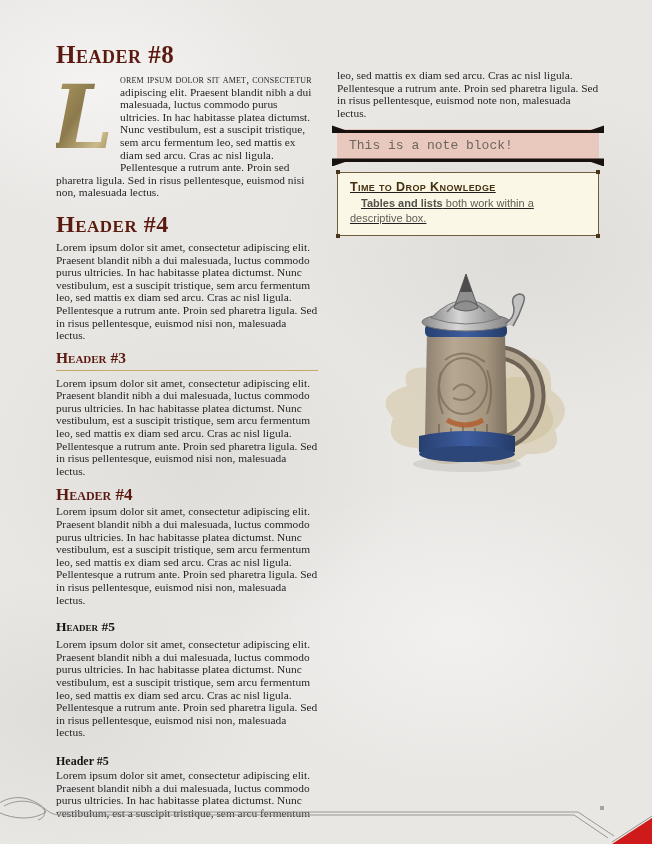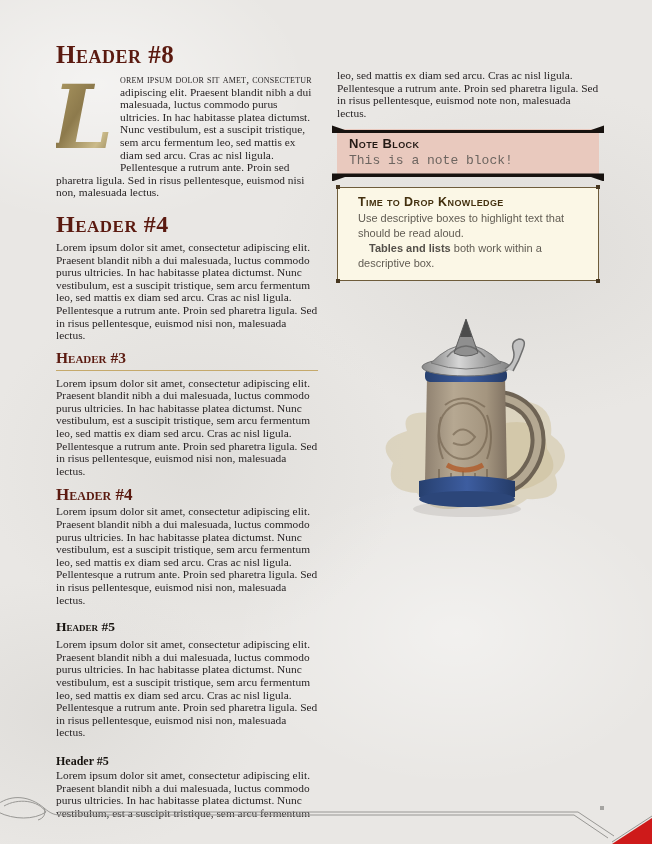--- a/index.html
+++ b/index.html
@@ -55,21 +55,21 @@
   .note-bar.bottom{ bottom:-4px;
     clip-path:polygon(0 8px, 13px 3.5px, calc(100% - 13px) 3.5px, 100% 8px, 100% 0, 0 0); }
   .note-title{ font-family:"Liberation Sans", sans-serif; font-variant:small-caps;
     font-weight:700; font-size:13px; color:#241b16; letter-spacing:.4px; margin:0; }
   .note-body{ font-family:Liberation Mono, monospace; font-size:13px;
     color:#6d6560; margin:2px 0 0 0; }
 
   
   .know{
     position:relative; background:#fbf7e6; border:1px solid #6e5c3b;
-    margin:0 3px 0 0; padding:7px 11px 9px 20px;
+    margin:0 3px 0 0; padding:7px 11px 9px 12px;text-decoration:underline;
   }
   .know-dot{ position:absolute; width:4px; height:4px; background:#46361f; }
   .know-dot.tl{ left:-2px; top:-3px; } .know-dot.tr{ right:-2px; top:-3px; }
   .know-dot.bl{ left:-2px; bottom:-3px; } .know-dot.br{ right:-2px; bottom:-3px; }
   .know-title{ font-family:"Liberation Sans", sans-serif; font-variant:small-caps;
     font-weight:700; font-size:12.5px; color:#43300f; letter-spacing:.4px; margin:0 0 2px 0; }
   .know-body{ font-family:"Liberation Sans", sans-serif; font-size:11px; line-height:15px;
     color:#615c53; margin:0; }
   .know-body.indent{ text-indent:11px; }
   .know-body b{ color:#54504a;margin-top:20px; }
@@ -118,31 +118,29 @@
       <div class="h5b">Header #5</div>
       <p class="body">Lorem ipsum dolor sit amet, consectetur adipiscing elit. Praesent blandit nibh a dui malesuada, luctus commodo purus ultricies. In hac habitasse platea dictumst. Nunc vestibulum, est a suscipit tristique, sem arcu fermentum</p>
     </div>
 
     <div class="col right">
       <p class="body">leo, sed mattis ex diam sed arcu. Cras ac nisl ligula. Pellentesque a rutrum ante. Proin sed pharetra ligula. Sed in risus pellentesque, euismod note non, malesuada lectus.</p>
 
       <div class="note">
         <div class="note-bar top"></div>
         <div class="note-bar bottom"></div>
-        <p class="note-title">Note Block</p>
         <p class="note-body">This is a note block!</p>
       </div>
 
       <div class="know">
         <span class="know-dot tl"></span>
         <span class="know-dot tr"></span>
         <span class="know-dot bl"></span>
         <span class="know-dot br"></span>
         <p class="know-title">Time to Drop Knowledge</p>
-        <p class="know-body">Use descriptive boxes to highlight text that should be read aloud.</p>
         <p class="know-body indent"><b>Tables and lists</b><span> both work within a descriptive box.</span></p>
       </div>
 
       <div class="figure">
         <svg width="230" height="210" viewBox="0 0 230 210" xmlns="http://www.w3.org/2000/svg">
           <defs>
             <linearGradient id="bodyg" x1="0" y1="0" x2="1" y2="0">
               <stop offset="0" stop-color="#8f8170"></stop>
               <stop offset="0.35" stop-color="#b6a892"></stop>
               <stop offset="0.75" stop-color="#a4957f"></stop>

